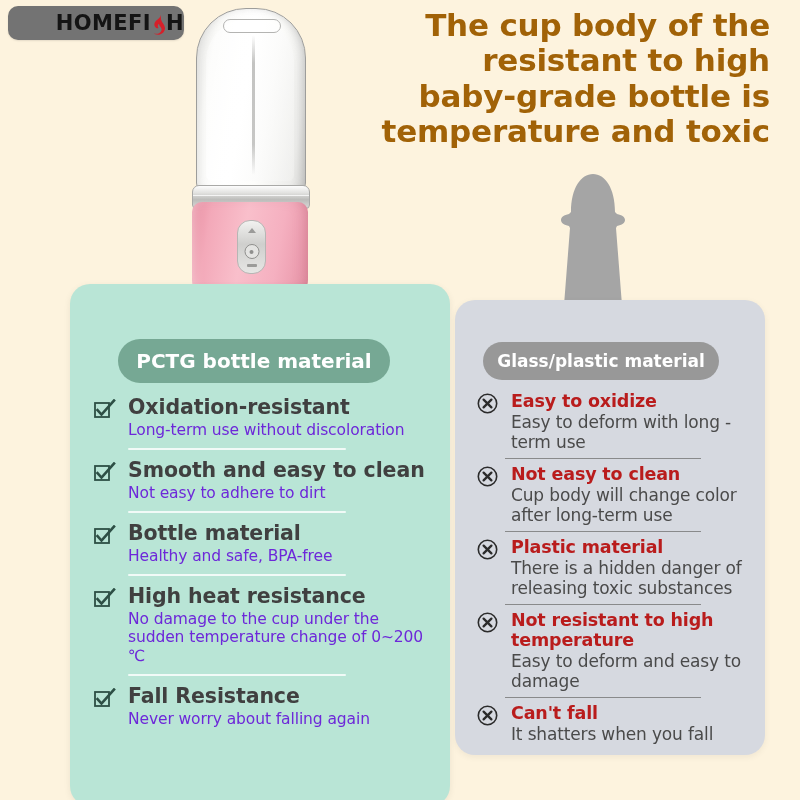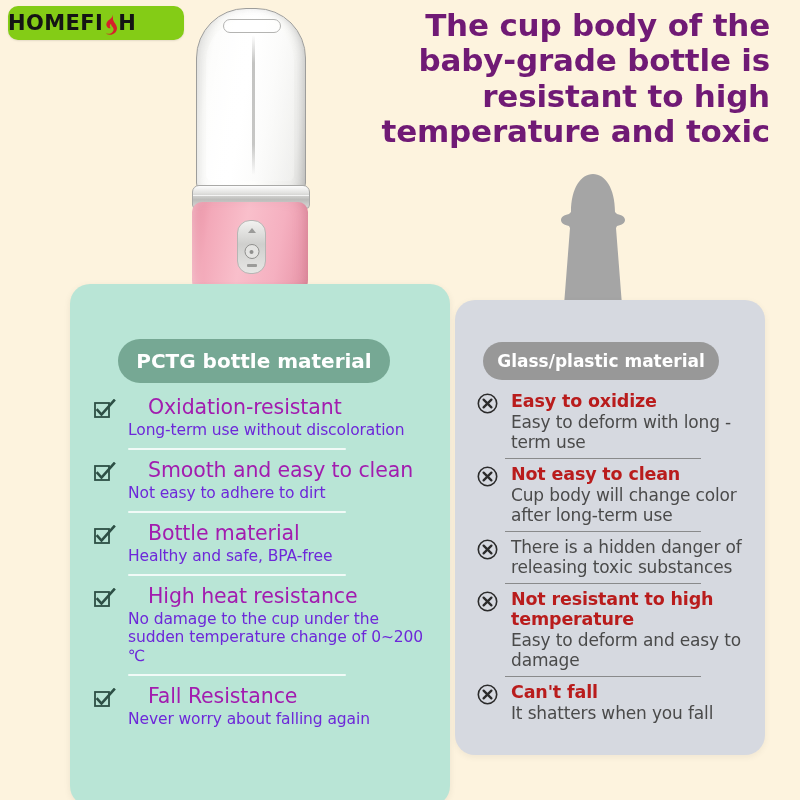--- a/index.html
+++ b/index.html
@@ -6,38 +6,38 @@
   body{
     width:800px;height:800px;overflow:hidden;position:relative;
     background:#fdf3de;
     font-family:"DejaVu Sans","Liberation Sans",sans-serif;
   }
   .stage{position:absolute;inset:0;width:800px;height:800px;}
 
   
   .logo{
     position:absolute;left:8px;top:6px;width:176px;height:34px;
-    background:#84cc16;border-radius:10px;
-    display:flex;align-items:center;justify-content:flex-start;
+    background:#737373;border-radius:10px;
+    display:flex;align-items:center;justify-content:flex-end;
     box-shadow:0 1px 2px rgba(0,0,0,.10);
   }
   .logo-text{
     font-weight:bold;font-size:21px;letter-spacing:.4px;color:#141414;
     font-family:"DejaVu Sans","Liberation Sans",sans-serif;
     display:flex;align-items:center;line-height:1;
   }
   .logo-flame{
     position:relative;display:inline-block;width:15px;height:21px;margin:0 0px;
   }
   .logo-flame svg{position:absolute;left:0;top:1px;}
 
   
   .headline{
     position:absolute;right:30px;top:8px;width:420px;
-    text-align:right;color:#701a75;font-weight:bold;
+    text-align:right;color:#a16207;font-weight:bold;
     font-size:31px;line-height:1.14;letter-spacing:-.2px;
   }
   .headline span{display:block;}
 
   
   .product{position:absolute;left:186px;top:2px;width:128px;height:292px;}
   .p-cup{
     position:absolute;left:10px;top:6px;width:108px;height:182px;
     background:linear-gradient(100deg,#e9e9e7 0%,#fbfbf9 17%,#ffffff 42%,#fdfdfb 63%,#ededeb 88%,#d9d9d7 100%);
     border-radius:50px 50px 9px 9px;
@@ -121,21 +121,21 @@
     left:48px;top:55px;width:272px;height:44px;background:#76a894;font-size:20px;
   }
   .pill-gray{
     left:28px;top:42px;width:236px;height:38px;background:#989898;font-size:17px;
   }
 
   
   .glist{position:absolute;left:24px;top:112px;width:340px;}
   .gitem{position:relative;padding-left:34px;margin-bottom:6px;}
   .gitem .gtitle{
-    font-size:20.5px;font-weight:normal;color:#a21caf;line-height:1.16;letter-spacing:-.1px;margin-left:20px;
+    font-size:20.5px;font-weight:bold;color:#404040;line-height:1.16;letter-spacing:-.1px;
   }
   .gitem .gdesc{
     font-size:15.5px;color:#6d28d9;line-height:1.2;margin-top:1px;letter-spacing:-.1px;
   }
   .gcheck{
     position:absolute;left:0px;top:3px;width:17px;height:17px;
   }
   .gdiv{
     height:1.6px;background:rgba(255,255,255,.80);margin:9px 0 9px 34px;width:218px;border-radius:1px;
   }
@@ -167,22 +167,22 @@
         <svg width="15" height="21" viewBox="0 0 15 21">
           <path d="M9.6 0.5 C9.9 3.4 7.4 4.6 5.6 6.2 C3.3 8.2 2.6 10.9 4.2 13.0 C5.1 14.2 6.6 14.6 7.6 14.1 C6.3 12.6 6.6 11.0 8.0 9.8 C8.0 11.9 9.6 12.6 10.3 14.2 C11.2 16.2 10.0 18.2 8.1 19.2 C6.0 20.3 3.3 19.8 1.9 18.2 C3.4 20.3 6.4 21.2 9.0 20.5 C12.0 19.7 14.2 17.0 14.0 13.9 C13.8 10.6 11.0 8.9 10.2 6.0 C9.8 4.3 10.0 2.2 9.6 0.5 Z" fill="#d6202a"></path>
         </svg>
       </span>
       <span>H</span>
     </div>
   </div>
 
   <div class="headline">
     <span>The cup body of the</span>
+    <span>resistant to high</span>
     <span>baby-grade bottle is</span>
-    <span>resistant to high</span>
     <span>temperature and toxic</span>
   </div>
 
   <div class="product">
     <div class="p-cup">
       <div class="p-cup-inner"></div>
       <div class="p-cup-lidline"></div>
       <div class="p-cup-streak"></div>
     </div>
     <div class="p-collar"></div>
@@ -303,20 +303,21 @@
       </div>
       <div class="xdiv"></div>
 
       <div class="xitem">
         <span class="xcircle">
           <svg width="21" height="21" viewBox="0 0 21 21">
             <circle cx="10.5" cy="10.5" r="9.2" fill="none" stroke="#2b2b2b" stroke-width="1.6"></circle>
             <path d="M6.6 6.6 L14.4 14.4 M14.4 6.6 L6.6 14.4" stroke="#2b2b2b" stroke-width="2.3" stroke-linecap="round"></path>
           </svg>
         </span>
+        <div class="xtitle">Plastic material</div>
         <div class="xdesc">There is a hidden danger of releasing toxic substances</div>
       </div>
       <div class="xdiv"></div>
 
       <div class="xitem">
         <span class="xcircle">
           <svg width="21" height="21" viewBox="0 0 21 21">
             <circle cx="10.5" cy="10.5" r="9.2" fill="none" stroke="#2b2b2b" stroke-width="1.6"></circle>
             <path d="M6.6 6.6 L14.4 14.4 M14.4 6.6 L6.6 14.4" stroke="#2b2b2b" stroke-width="2.3" stroke-linecap="round"></path>
           </svg>

